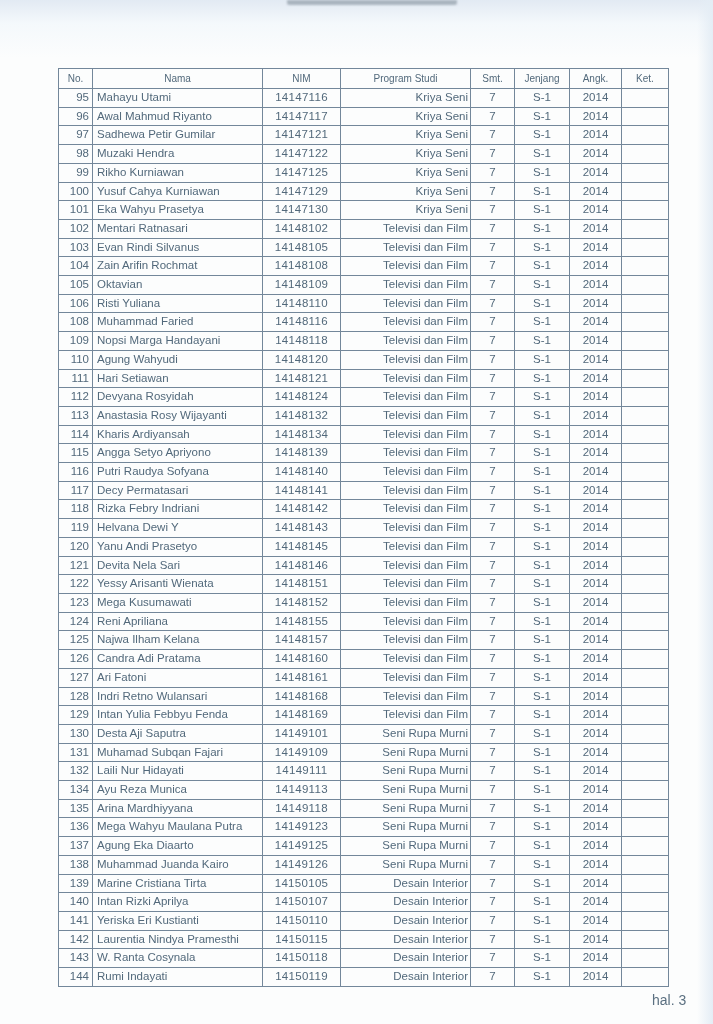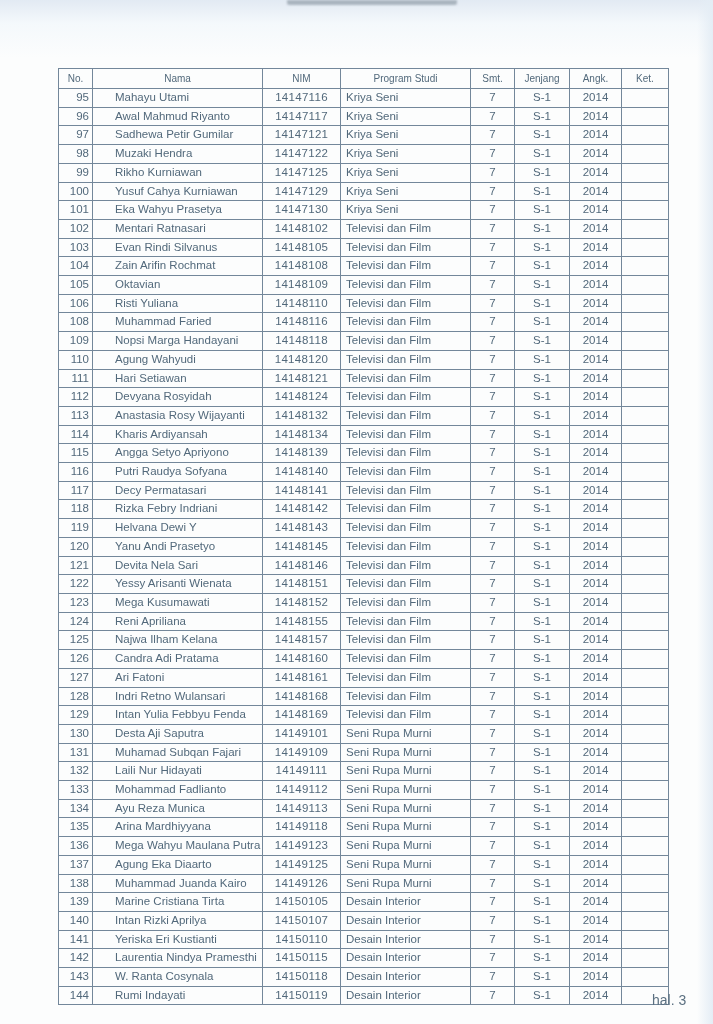--- a/index.html
+++ b/index.html
@@ -36,23 +36,23 @@
   }
   .roster th{
     height:19px;font-size:10px;font-weight:normal;color:var(--ink);
     text-align:center;padding:0 2px;white-space:nowrap;overflow:hidden;
   }
   .roster td{
     height:17.7px;font-size:11.5px;color:var(--ink);
     padding:0 2px;white-space:nowrap;overflow:hidden;line-height:17.7px;
   }
   .roster td.c0{text-align:right;padding-right:3px;margin-left:48px;}
-  .roster td.c1{text-align:left;padding-left:22px;margin-left:16px;}
+  .roster td.c1{text-align:left;padding-left:4px;margin-left:16px;}
   .roster td.c2{text-align:center;letter-spacing:.3px;}
-  .roster td.c3{text-align:left;padding-left:5px;}
+  .roster td.c3{text-align:right;padding-left:5px;}
   .roster td.c4,.roster td.c5,.roster td.c6,.roster td.c7{text-align:center;}
   col.w0{width:34px;} col.w1{width:170px;} col.w2{width:78px;} col.w3{width:130px;}
   col.w4{width:44px;} col.w5{width:55px;} col.w6{width:52px;} col.w7{width:47px;}
   .footer{
     position:absolute;left:652px;top:992px;
     font-size:14px;color:#5b7081;
   }
 </style>
 </head>
 <body>
@@ -449,30 +449,20 @@
         <td class="c0">132</td>
         <td class="c1">Laili Nur Hidayati</td>
         <td class="c2">14149111</td>
         <td class="c3">Seni Rupa Murni</td>
         <td class="c4">7</td>
         <td class="c5">S-1</td>
         <td class="c6">2014</td>
         <td class="c7"></td>
       </tr>
       <tr>
-        <td class="c0">133</td>
-        <td class="c1">Mohammad Fadlianto</td>
-        <td class="c2">14149112</td>
-        <td class="c3">Seni Rupa Murni</td>
-        <td class="c4">7</td>
-        <td class="c5">S-1</td>
-        <td class="c6">2014</td>
-        <td class="c7"></td>
-      </tr>
-      <tr>
         <td class="c0">134</td>
         <td class="c1">Ayu Reza Munica</td>
         <td class="c2">14149113</td>
         <td class="c3">Seni Rupa Murni</td>
         <td class="c4">7</td>
         <td class="c5">S-1</td>
         <td class="c6">2014</td>
         <td class="c7"></td>
       </tr>
       <tr>

